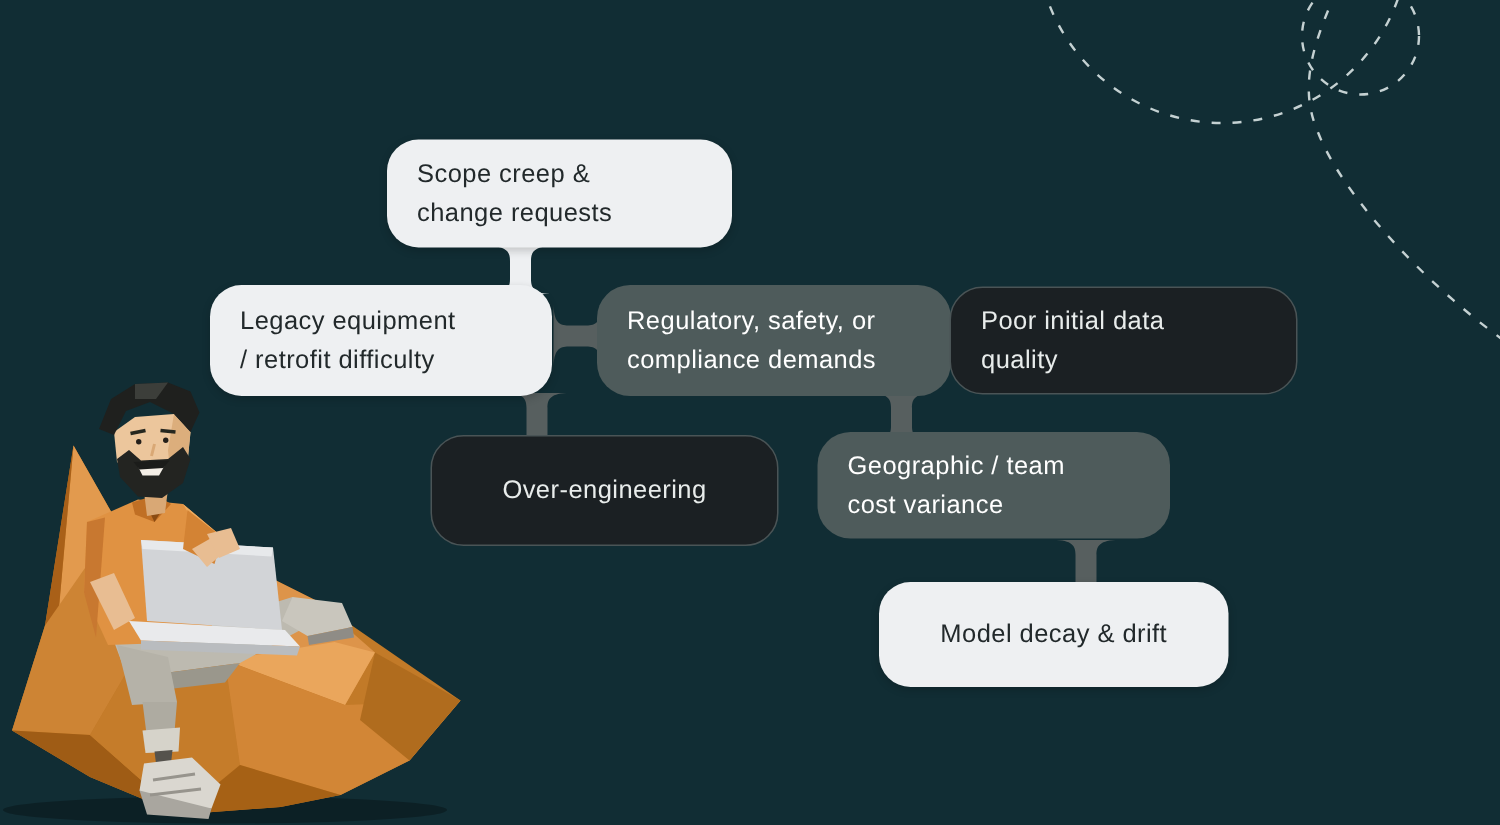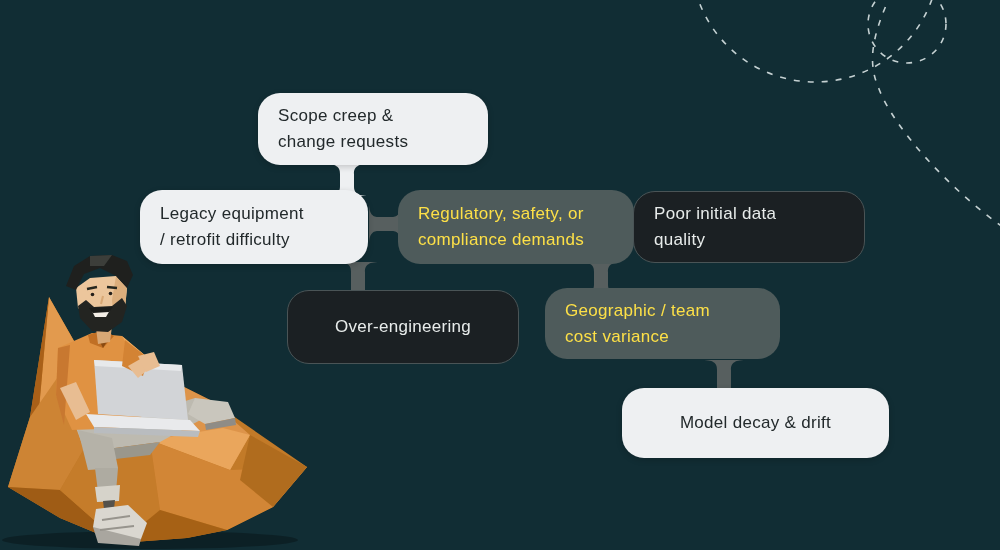--- a/index.html
+++ b/index.html
@@ -16,31 +16,31 @@
     position:absolute;
     box-sizing:border-box;
     border-radius:22px;
     display:flex;flex-direction:column;justify-content:center;
     padding:0 20px;
     font-size:17px;line-height:26px;letter-spacing:.3px;
     white-space:pre-line;
     z-index:3;
   }
   .card.center{align-items:center;text-align:left;padding:0;}
-  .light{background:#eef0f2;color:#22292b;box-shadow:0 2px 6px rgba(0,0,0,.18);}
-  .slate{background:#4e5b5b;color:#fde047;}
+  .light{background:#eef0f2;color:#22292b;box-shadow:0 2px 6px rgba(0,0,0,.18);border-radius:21px;}
+  .slate{background:#4e5b5b;color:#ffffff;}
   .dark{background:#1b2023;color:#e8eceb;border:1.5px solid #4a5456;}
 
   .c1{left:258px;top:93px;width:230px;height:72px;}
   .c2{left:140px;top:190px;width:228px;height:74px;}
   .c3{left:398px;top:190px;width:236px;height:74px;}
   .c4{left:633px;top:191px;width:232px;height:72px;}
   .c5{left:287px;top:290px;width:232px;height:74px;}
   .c6{left:545px;top:288px;width:235px;height:71px;}
-  .c7{left:622px;top:388px;width:267px;height:70px;}
+  .c7{left:586px;top:388px;width:233px;height:70px;}
 
   .connectors{z-index:2;}
   .decor{z-index:1;}
   .character{z-index:4;}
 </style>
 </head>
 <body>
 
 <div class="stage">
 

